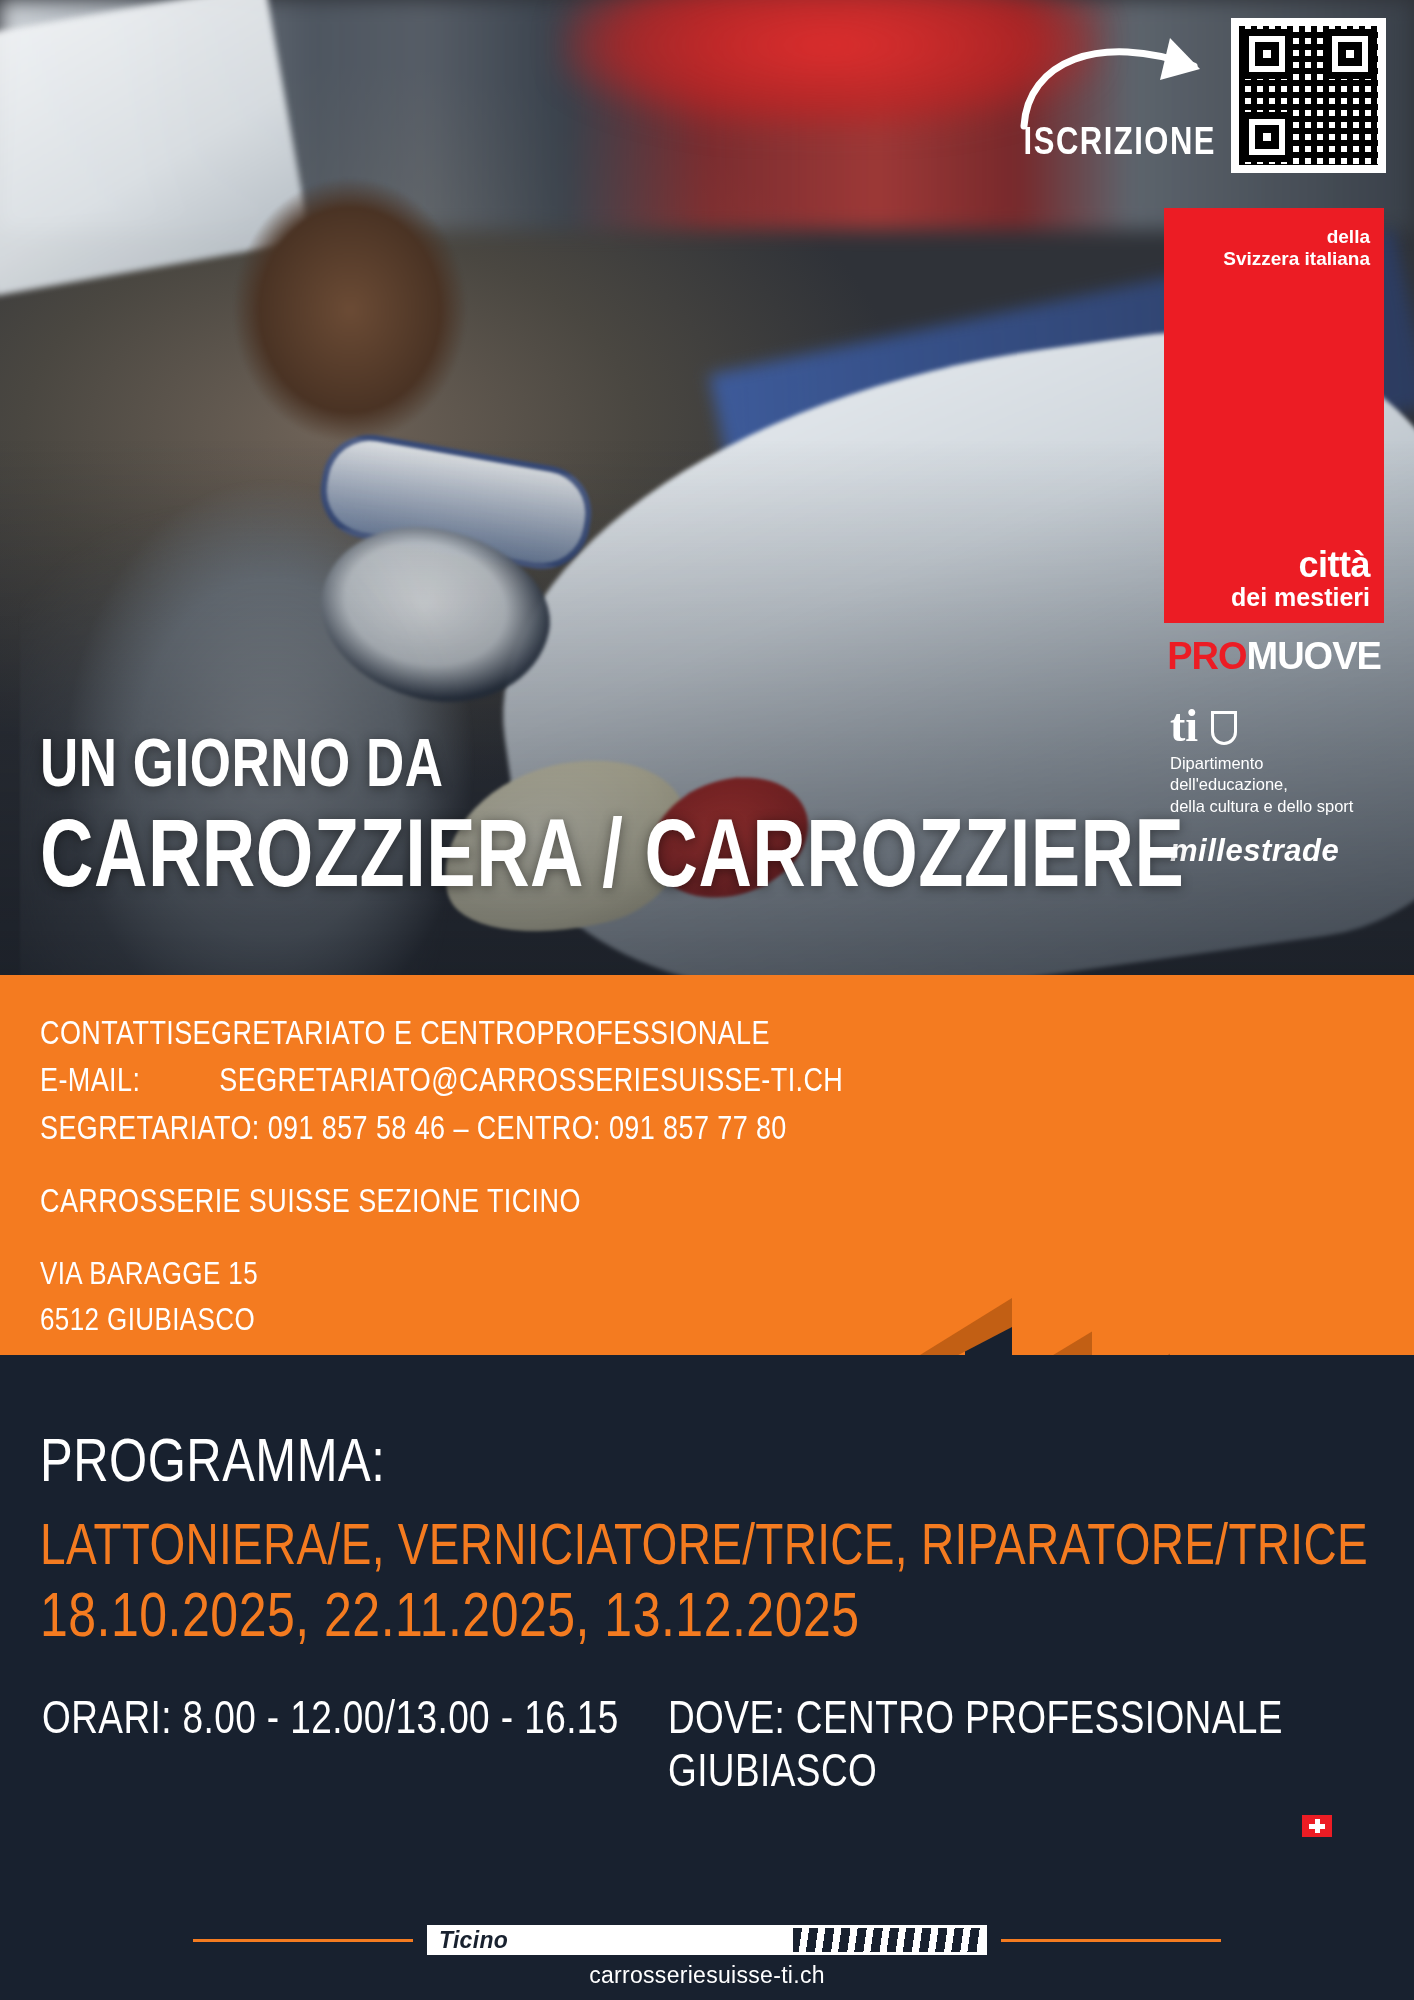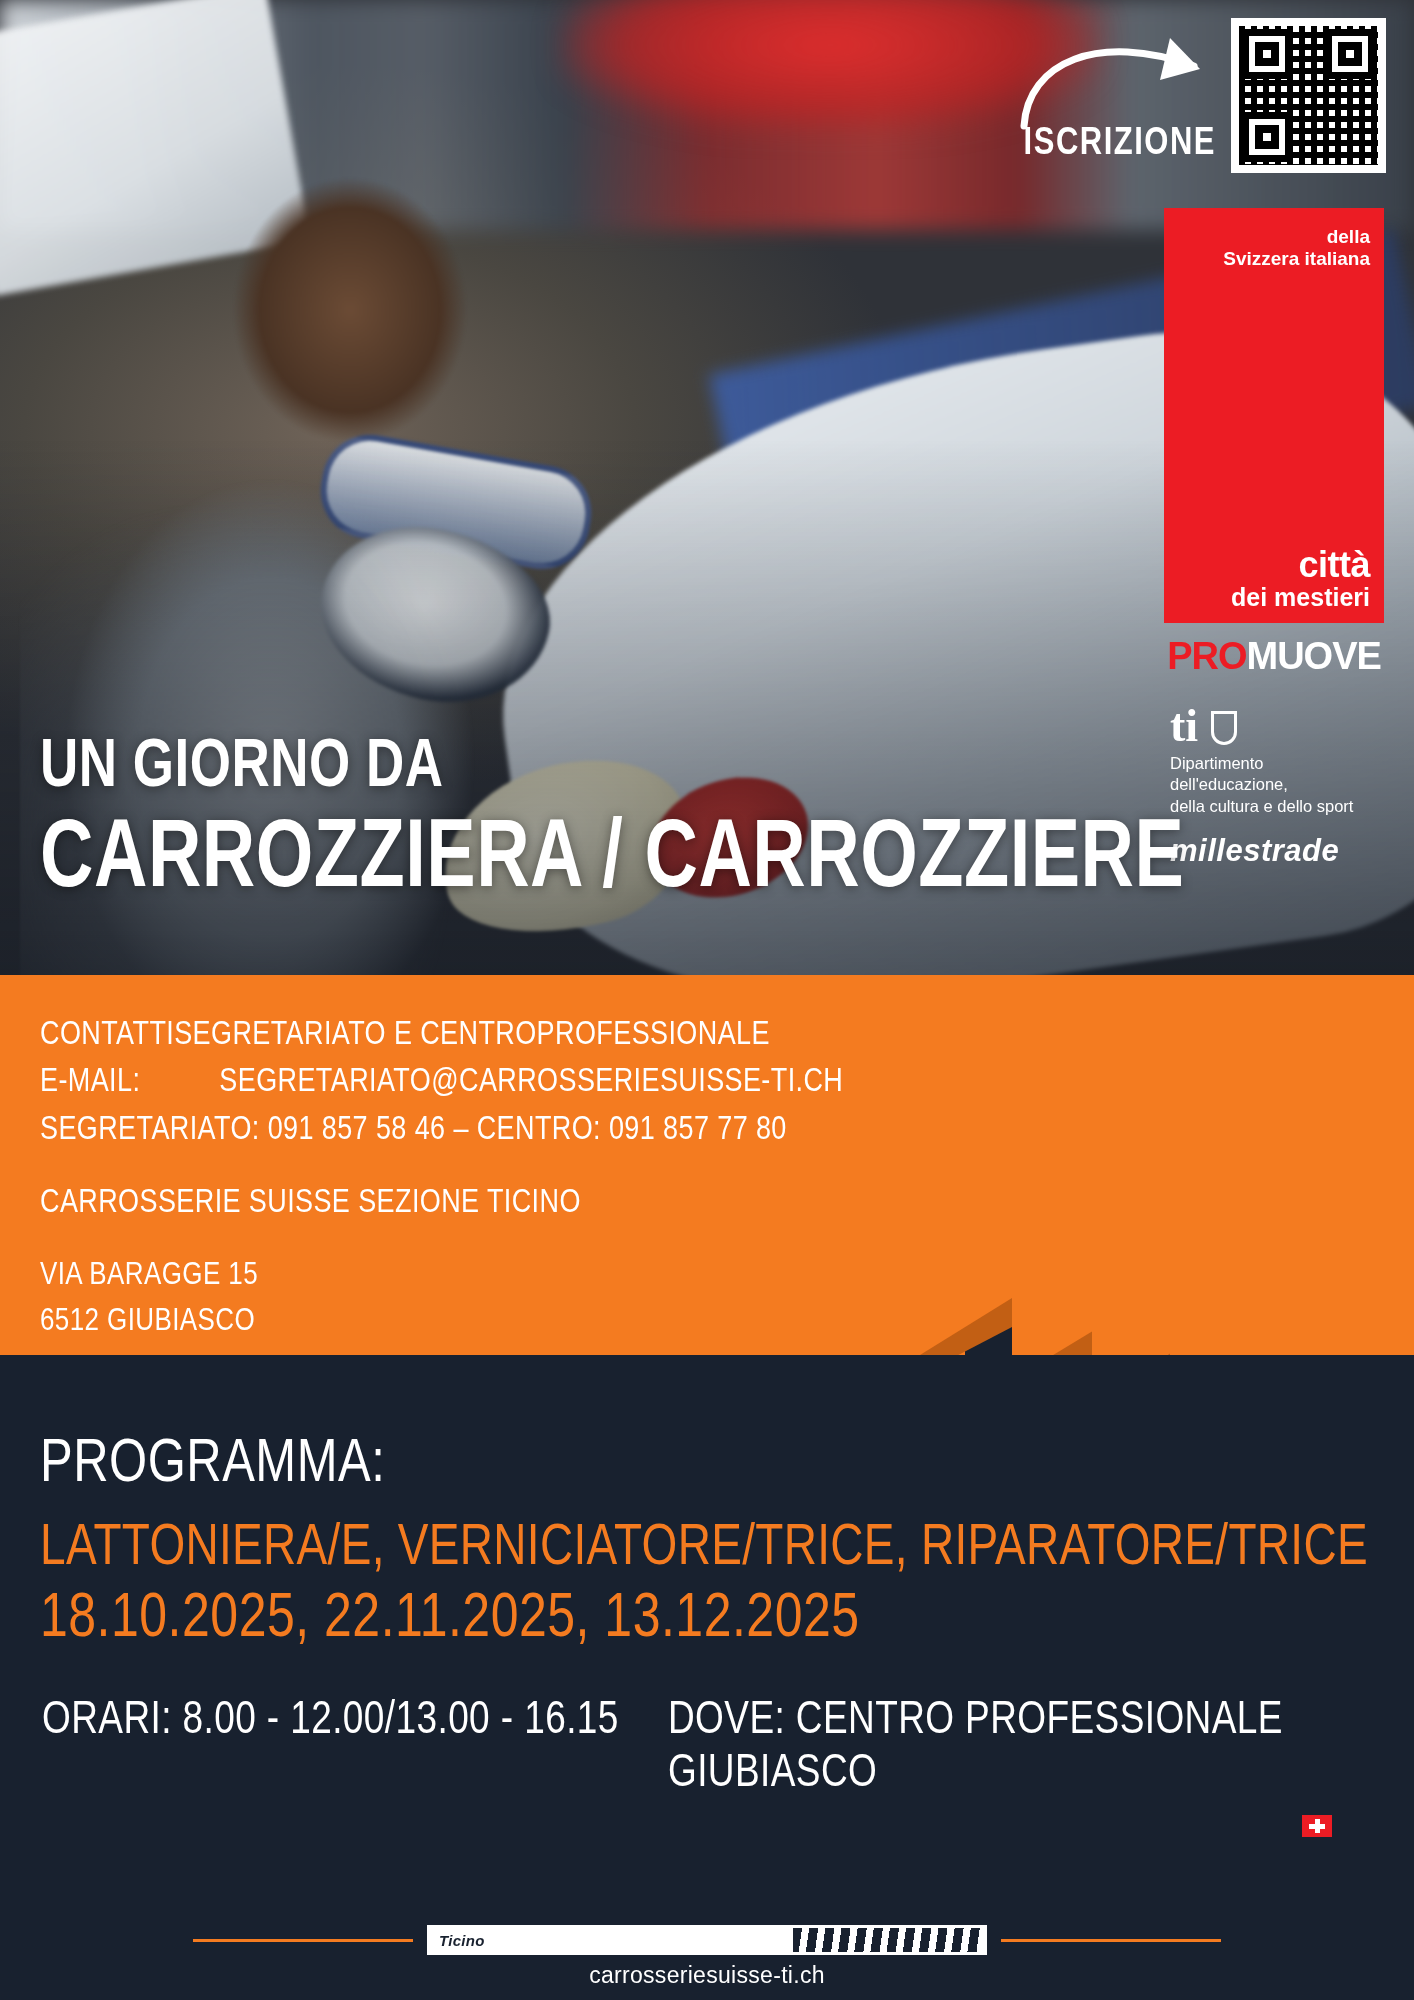--- a/index.html
+++ b/index.html
@@ -446,21 +446,21 @@
     width: 560px;
     height: 30px;
     background: #ffffff;
     display: flex;
     align-items: center;
     margin: 0 14px;
     position: relative;
   }
   .cs-bar-label {
     color: #18212f;
-    font-size: 15px;
+    font-size: 23px;
     font-weight: 700;
     font-style: italic;
     padding-left: 12px;
     letter-spacing: .3px;
   }
   .cs-stripes {
     position: absolute;
     right: 4px; top: 3px;
     width: 190px; height: 24px;
     background: repeating-linear-gradient(98deg, #18212f 0 9px, #ffffff 9px 16px);

